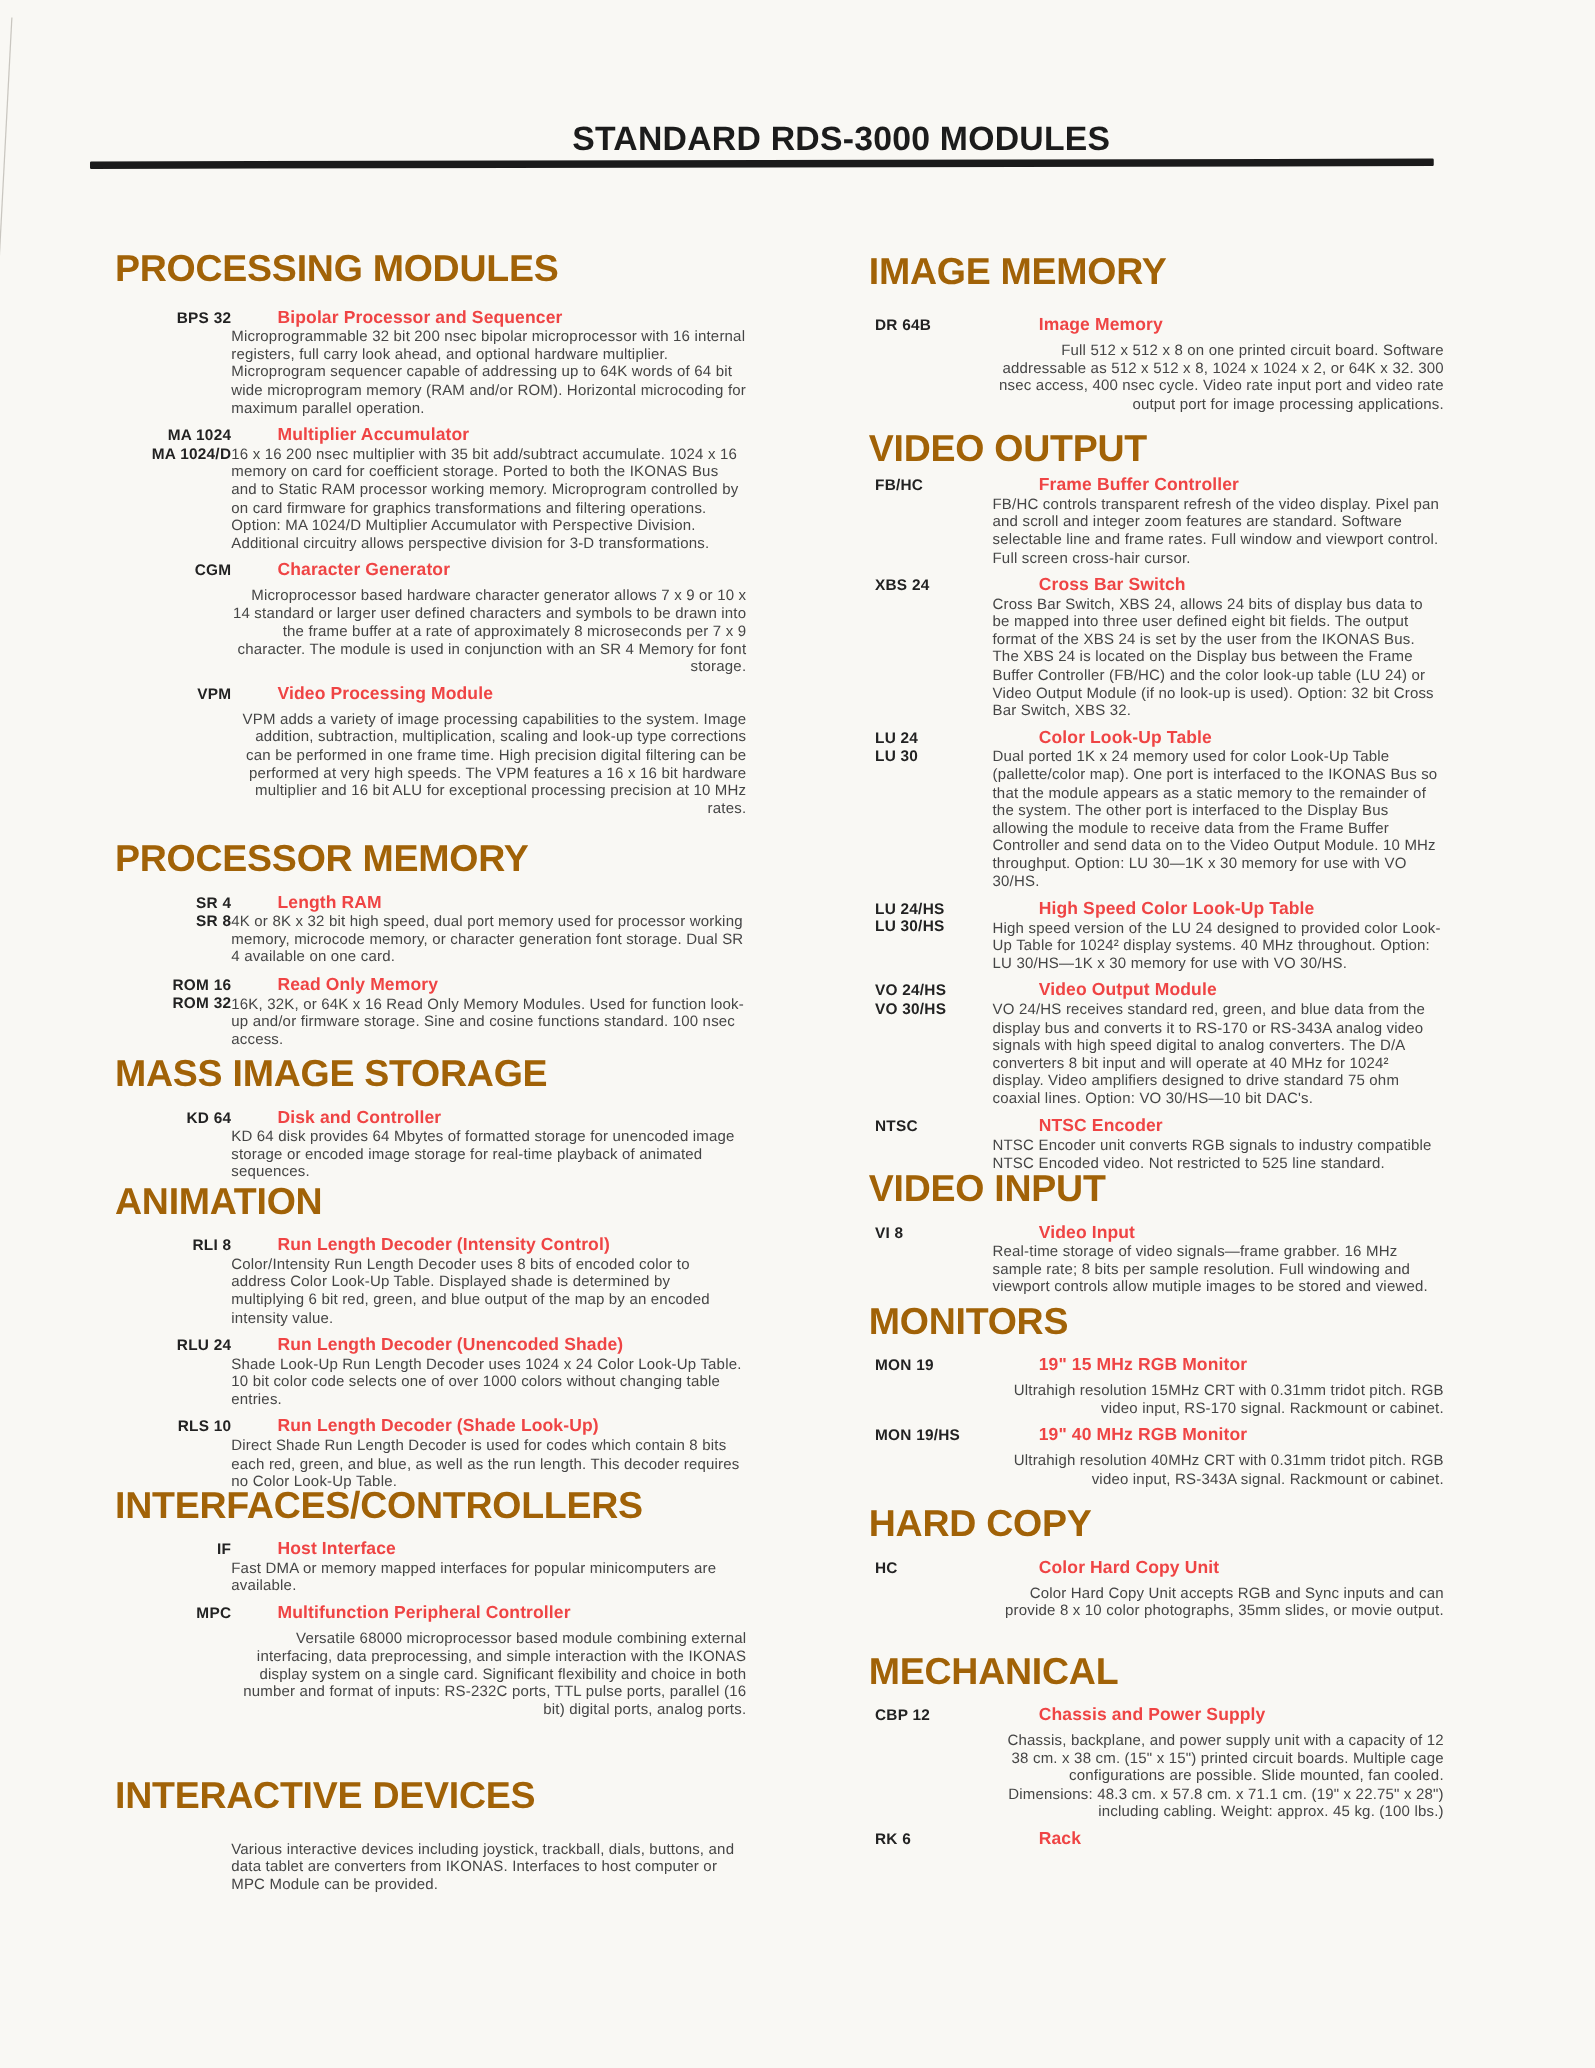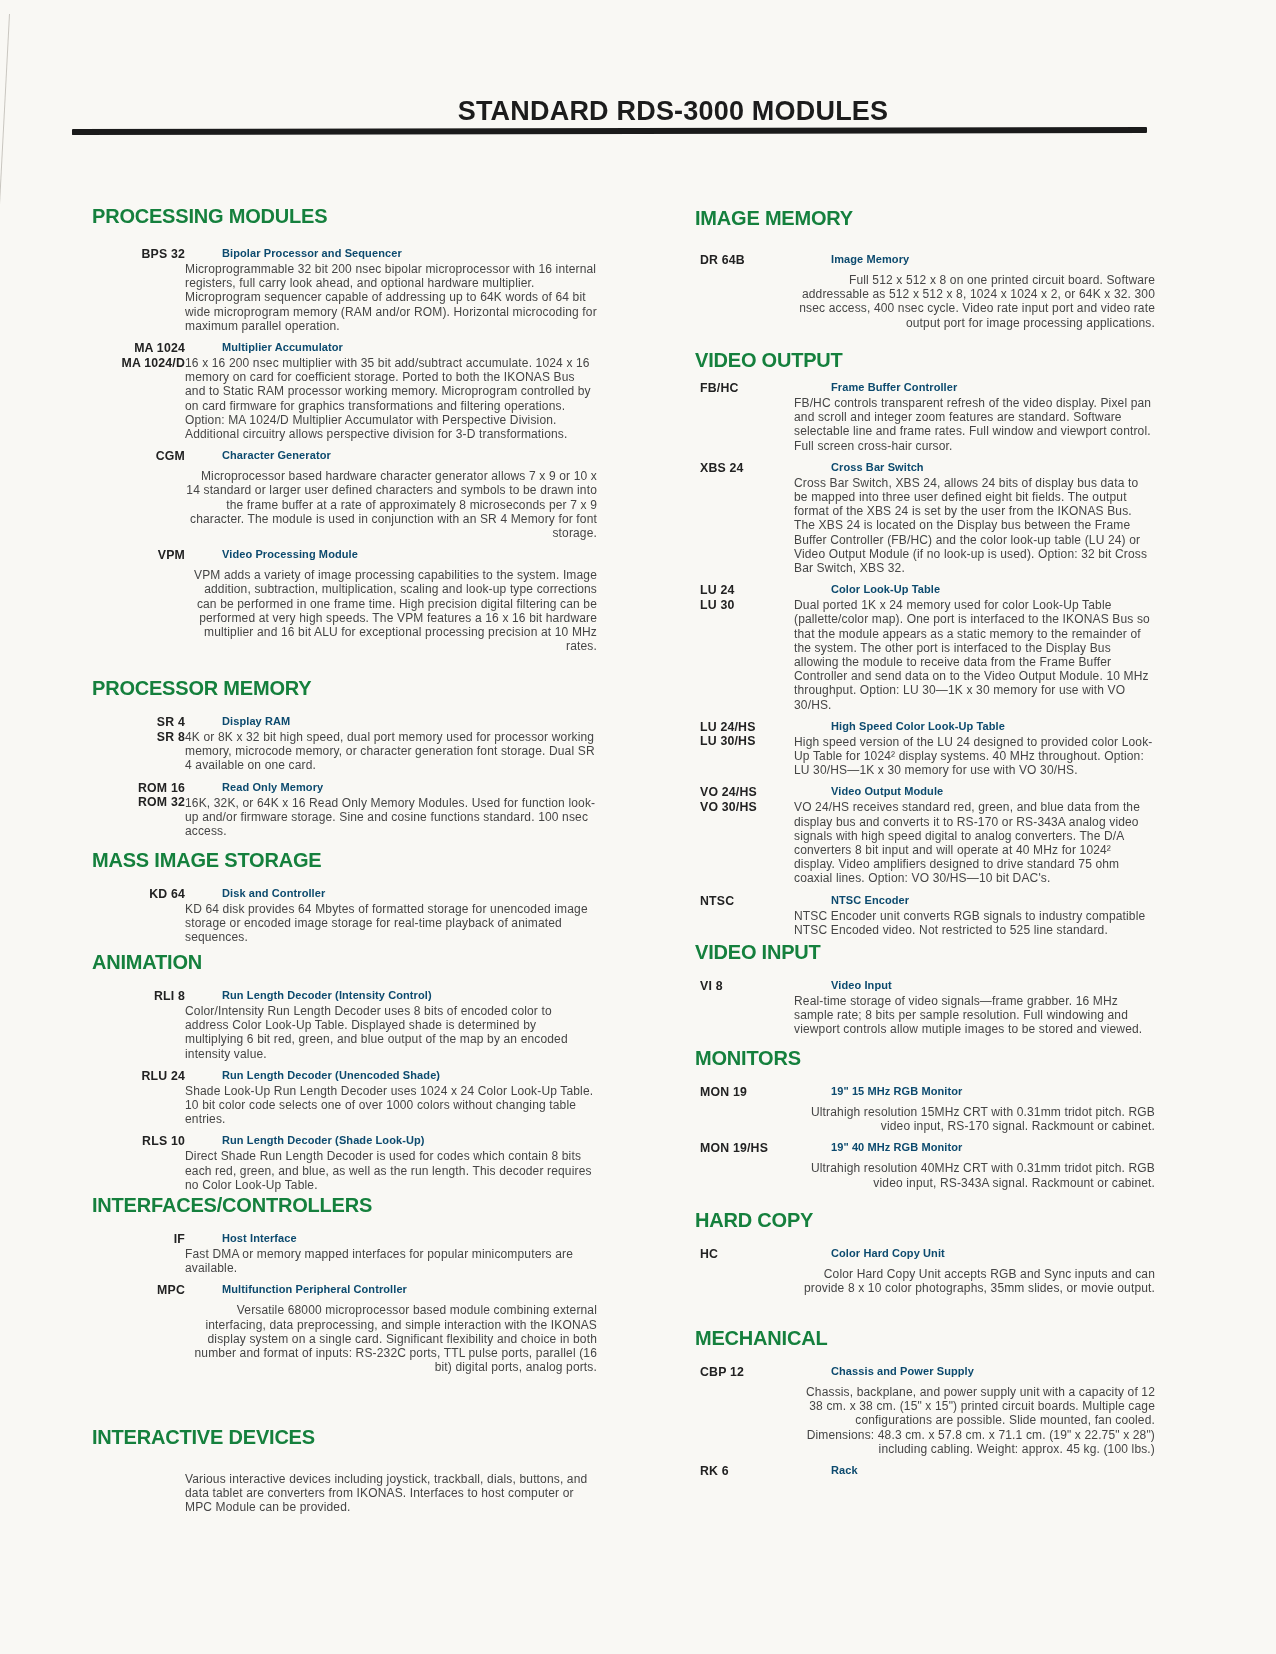--- a/index.html
+++ b/index.html
@@ -27,37 +27,37 @@
   }
   .artifact{
     position:absolute;top:14px;left:9px;width:1px;height:200px;
     background:#c9c6c0;transform:rotate(3deg);transform-origin:top left;
   }
   .col{position:absolute;top:0;height:1654px;}
   .col-left{left:92px;width:505px;}
   .col-right{left:695px;width:460px;}
   .section{position:absolute;left:0;width:100%;}
   .heading{
-    font-size:20px;font-weight:bold;color:#15803d;
+    font-size:30px;font-weight:bold;color:#a16207;
     letter-spacing:-0.2px;margin:0 0 14px 0;line-height:24px;
   }
   .entry{display:flex;align-items:flex-start;margin-bottom:7px;}
   .col-left .entry{padding-left:1px;}
   .col-right .entry{padding-left:5px;}
   .code{
     flex:0 0 auto;
     font-size:12.3px;font-weight:bold;color:#222;
     line-height:14.5px;white-space:pre-line;letter-spacing:0.2px;
     padding-top:1px;
   }
   .col-left .code{width:92px;text-align:right;}
   .col-right .code{width:94px;}
   .desc{flex:1 1 auto;min-width:0;}
   .ename{
-    font-size:11px;font-weight:bold;color:#0c4a6e;
+    font-size:14px;font-weight:bold;color:#ef4444;
     line-height:15px;letter-spacing:0.1px;padding-left:37px;
   }
   .ebody{
     font-size:12px;color:#454545;
     line-height:14.2px;letter-spacing:0.15px;
     margin-top:1px;
   }
   .ebody.g{margin-top:6px;text-align:right;}
   .ebody.g2{}
   .entry.mt{margin-top:22px;}
@@ -113,21 +113,21 @@
         </div>
       </div>
     </div>
 
     <div class="section ls1">
       <h2 class="heading">PROCESSOR MEMORY</h2>
       <div class="entry">
         <div class="code">SR 4
 SR 8</div>
         <div class="desc">
-          <div class="ename">Display RAM</div>
+          <div class="ename">Length RAM</div>
           <div class="ebody">4K or 8K x 32 bit high speed, dual port memory used for processor working memory, microcode memory, or character generation font storage. Dual SR 4 available on one card.</div>
         </div>
       </div>
       <div class="entry">
         <div class="code">ROM 16
 ROM 32</div>
         <div class="desc">
           <div class="ename">Read Only Memory</div>
           <div class="ebody">16K, 32K, or 64K x 16 Read Only Memory Modules. Used for function look-up and/or firmware storage. Sine and cosine functions standard. 100 nsec access.</div>
         </div>

